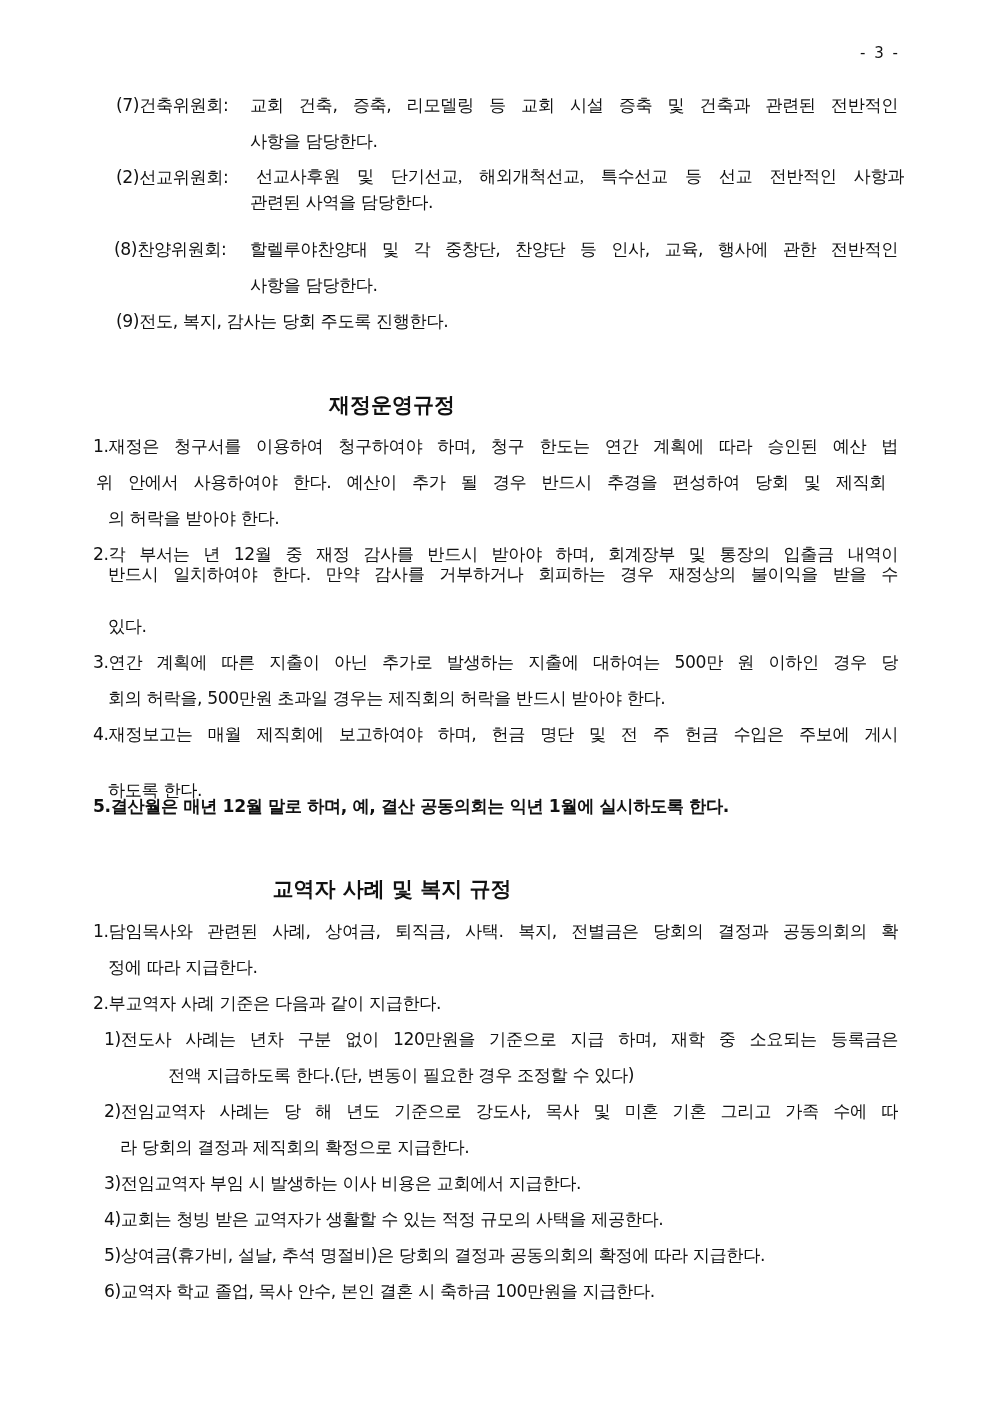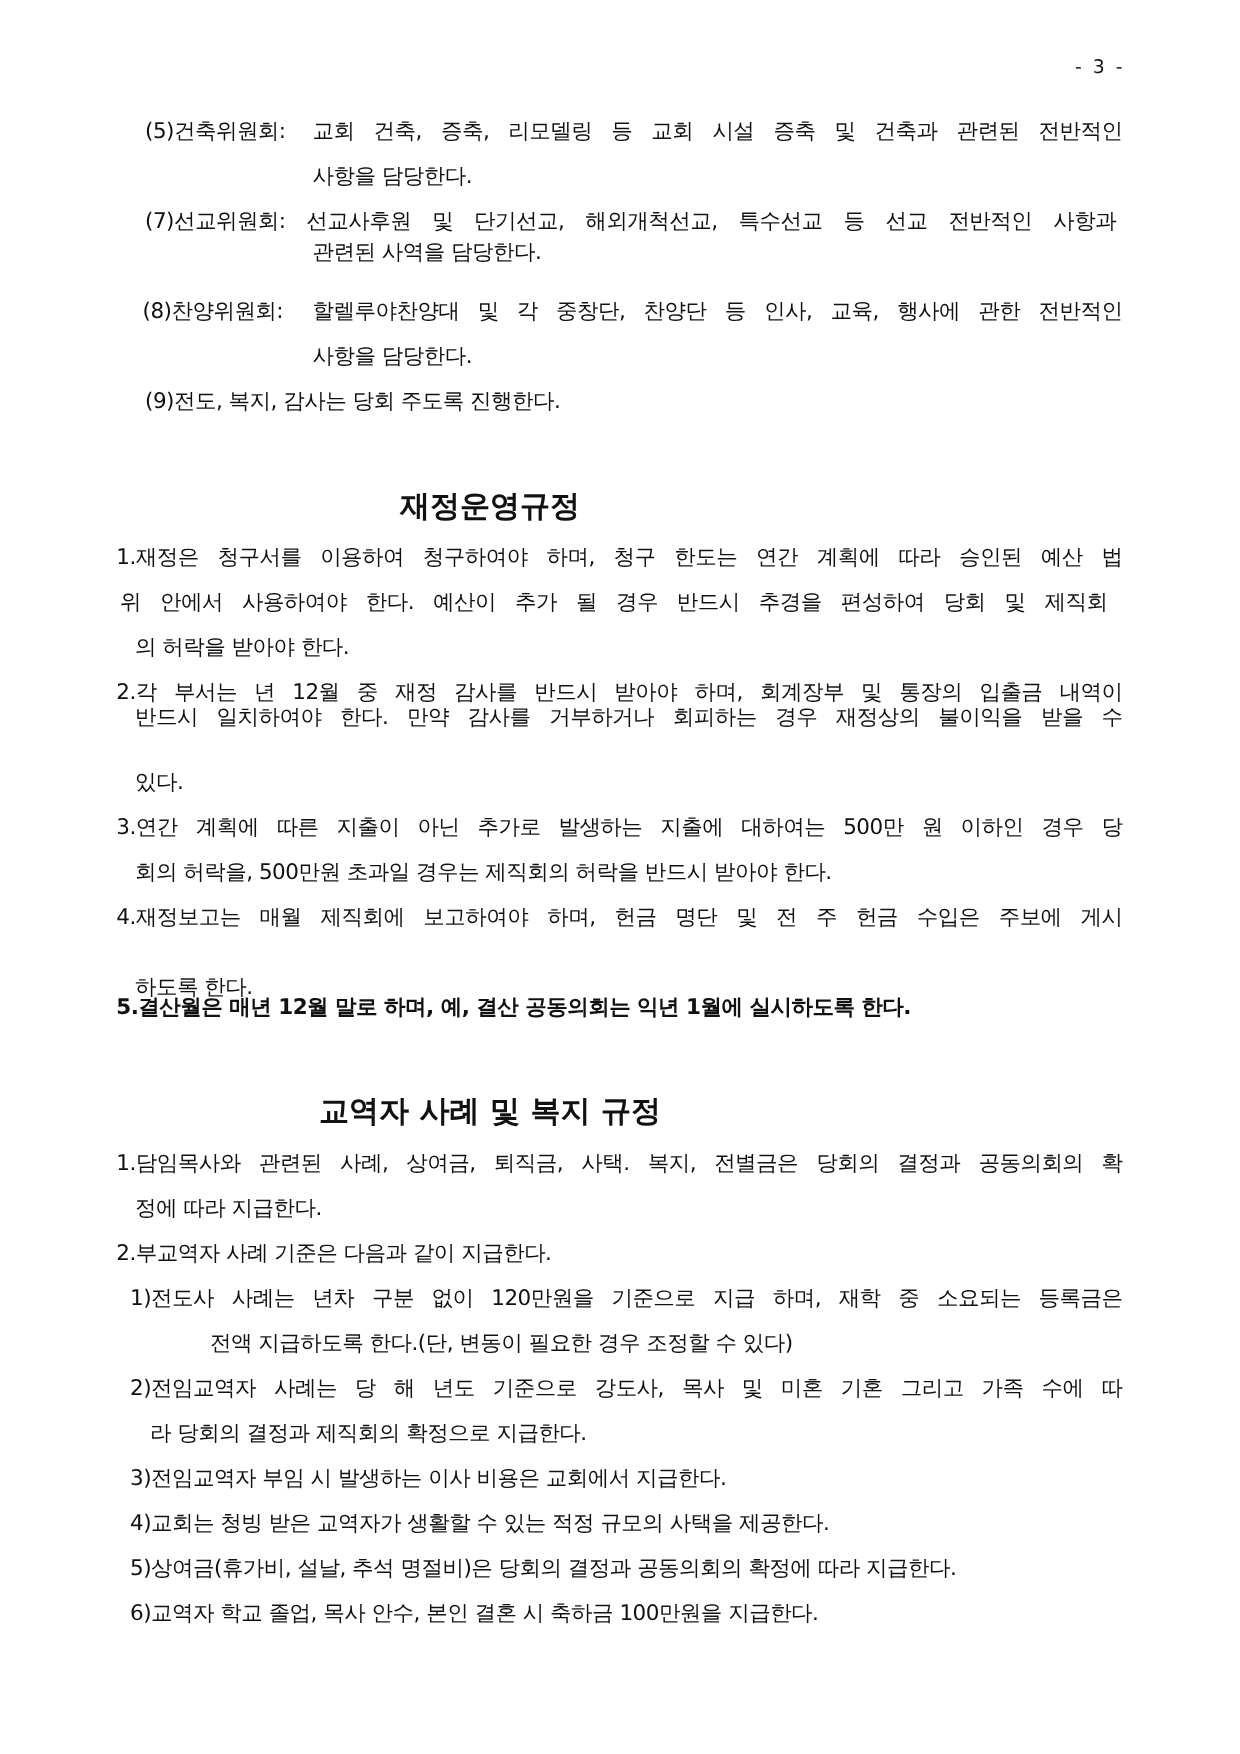--- a/index.html
+++ b/index.html
@@ -16,38 +16,38 @@
       position: absolute; white-space: nowrap;
       font-size: 17.2px; line-height: 20px;
       letter-spacing: -0.4px;
     }
     .justify {
       text-align: justify; text-align-last: justify;
       white-space: normal;
     }
     .heading {
       position: absolute; left: 0; width: 784px; text-align: center;
-      font-size: 24px; font-weight: bold; line-height: 26px;
+      font-size: 21px; font-weight: bold; line-height: 26px;
       letter-spacing: 0px;
     }
   </style>
 </head>
 <body>
 
 <div>
 
   <div class="page-number">- 3 -</div>
 
   <div>
-    <div class="line" style="top:95px; left:116px;">(5)건축위원회:</div>
+    <div class="line" style="top:95px; left:116px;">(7)건축위원회:</div>
     <div class="line justify" style="top:95px; left:250px; width:648px;">교회 건축, 증축, 리모델링 등 교회 시설 증축 및 건축과 관련된 전반적인</div>
     <div class="line" style="top:131px; left:250px;">사항을 담당한다.</div>
 
-    <div class="line" style="top:167px; left:116px;">(7)선교위원회:</div>
-    <div class="line justify" style="top:167px; left:245px; width:648px;">선교사후원 및 단기선교, 해외개척선교, 특수선교 등 선교 전반적인 사항과</div>
+    <div class="line" style="top:167px; left:116px;">(2)선교위원회:</div>
+    <div class="line justify" style="top:167px; left:256px; width:648px;font-family:Liberation Serif, serif;">선교사후원 및 단기선교, 해외개척선교, 특수선교 등 선교 전반적인 사항과</div>
     <div class="line" style="top:192px; left:250px;">관련된 사역을 담당한다.</div>
 
     <div class="line" style="top:239px; left:114px;">(8)찬양위원회:</div>
     <div class="line justify" style="top:239px; left:250px; width:648px;">할렐루야찬양대 및 각 중창단, 찬양단 등 인사, 교육, 행사에 관한 전반적인</div>
     <div class="line" style="top:275px; left:250px;">사항을 담당한다.</div>
 
     <div class="line" style="top:311px; left:116px;">(9)전도, 복지, 감사는 당회 주도록 진행한다.</div>
   </div>
 
   <div class="heading" style="top:392px;">재정운영규정</div>

